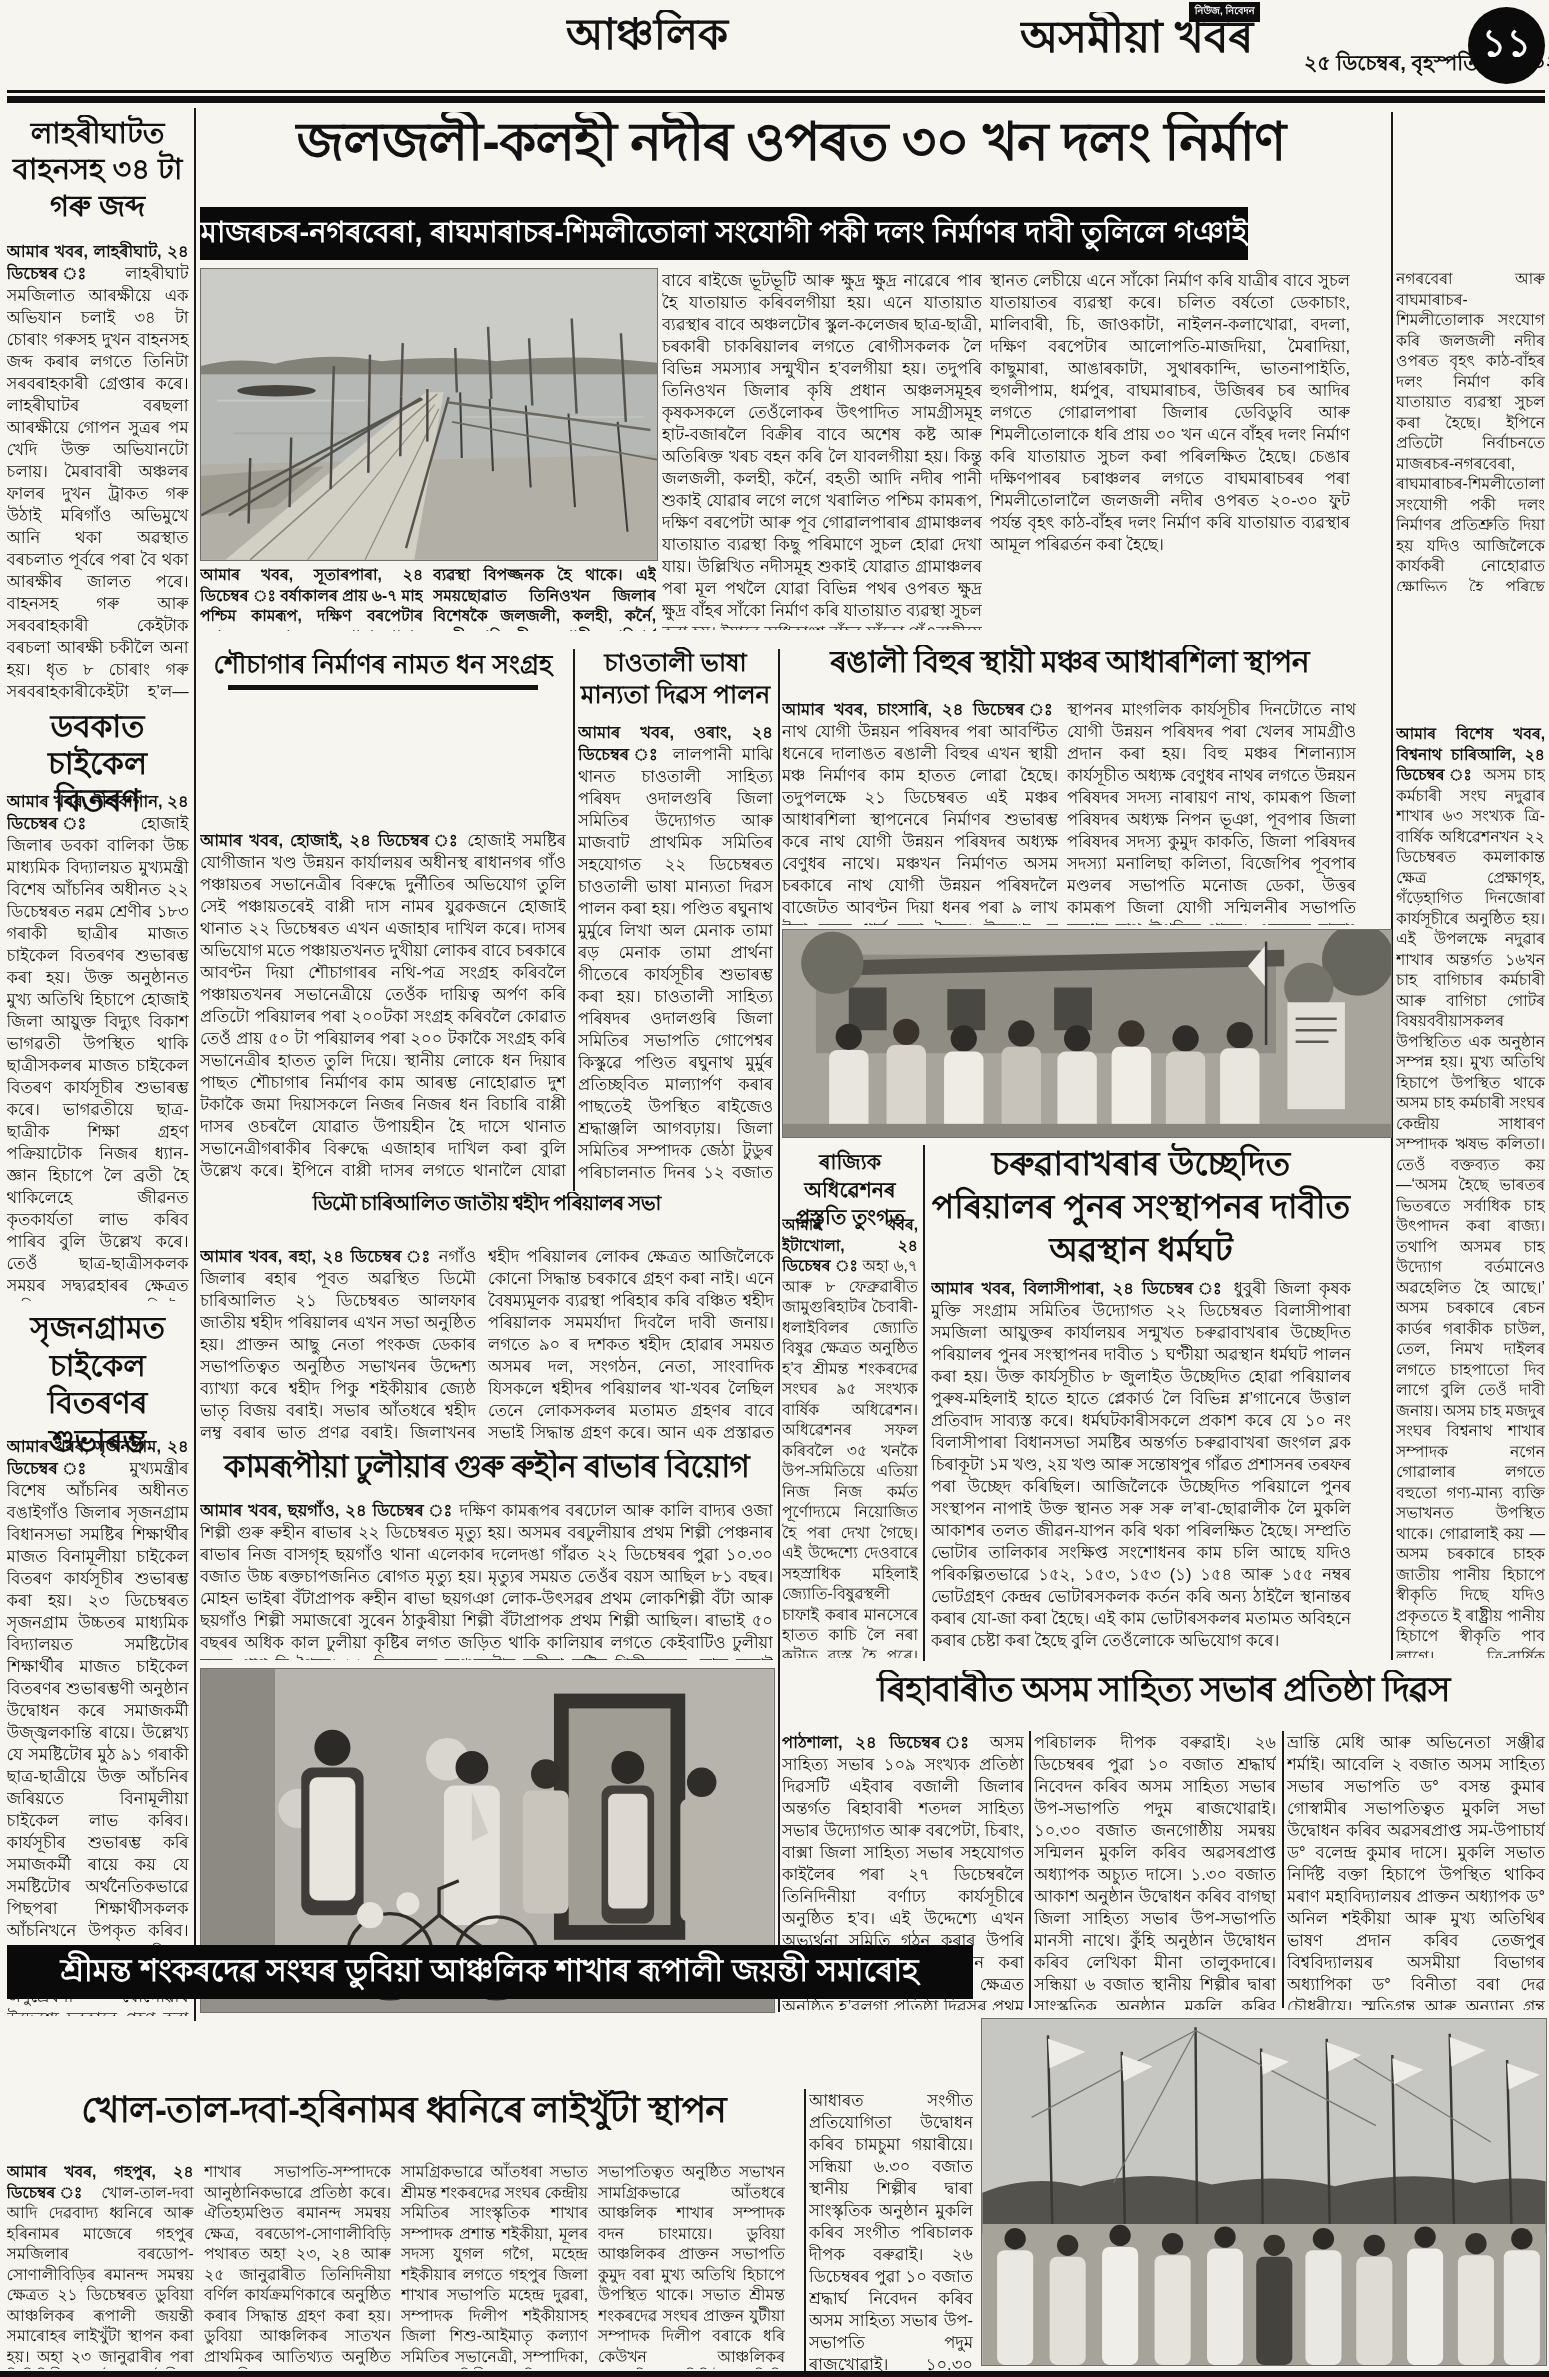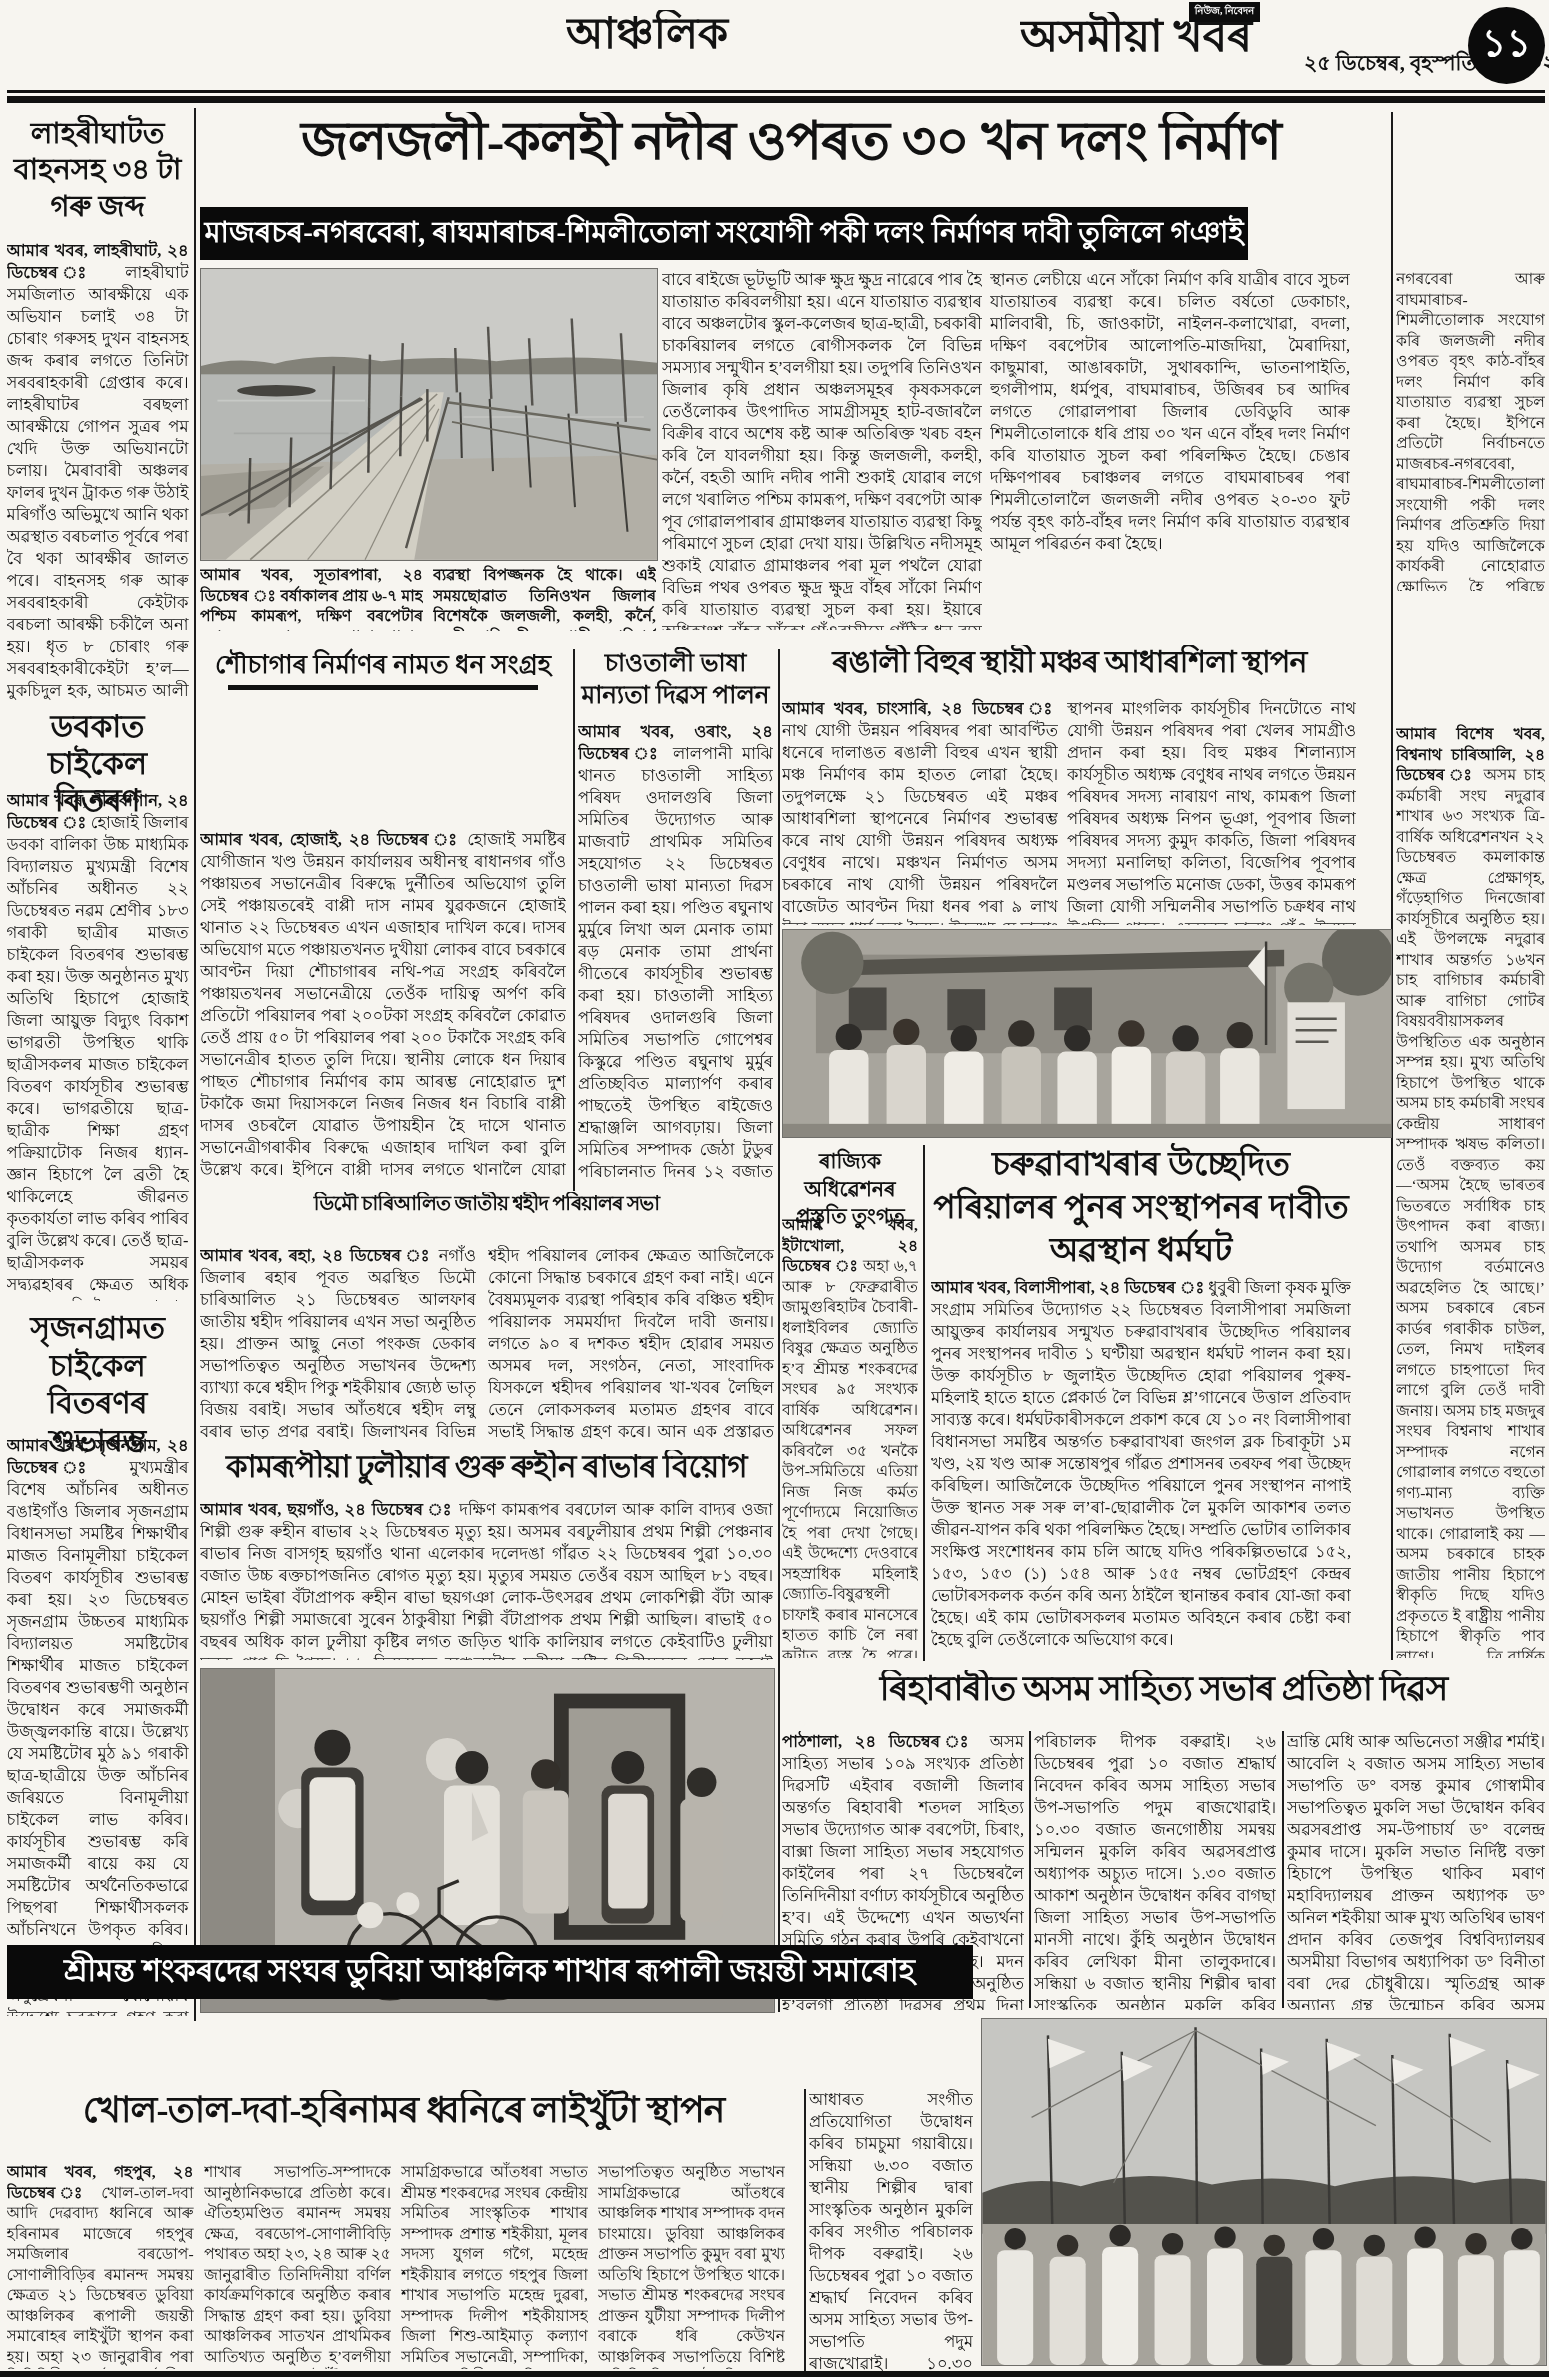--- a/index.html
+++ b/index.html
@@ -1,17 +1,17 @@
 <!DOCTYPE html>
 <html style="font-size:13px"><head>
 <meta charset="utf-8">
 <style>
   html,body{margin:0;padding:0;background:#777;}
   .page{position:relative;width:1550px;height:2377px;background:#f7f5f0;color:#121212;
-        font-family:Liberation Serif, serif;overflow:hidden;}
+        font-family:Liberation Sans, sans-serif;overflow:hidden;}
   .abs{position:absolute;}
   .just{text-align:justify;overflow:hidden;}
   .ctr{text-align:center;}
   .hd{font-weight:900;line-height:1.12;overflow:hidden;}
   .hd1{font-size:53px;letter-spacing:-0.8px;white-space:nowrap;}
   .bar{background:#0a0a0a;color:#fff;display:flex;align-items:center;justify-content:center;
        font-weight:800;white-space:nowrap;overflow:hidden;}
   .body{font-size:16.4px;line-height:22px;}
   .body-sm{font-size:15.6px;line-height:20.5px;}
   .by{font-weight:800;}

